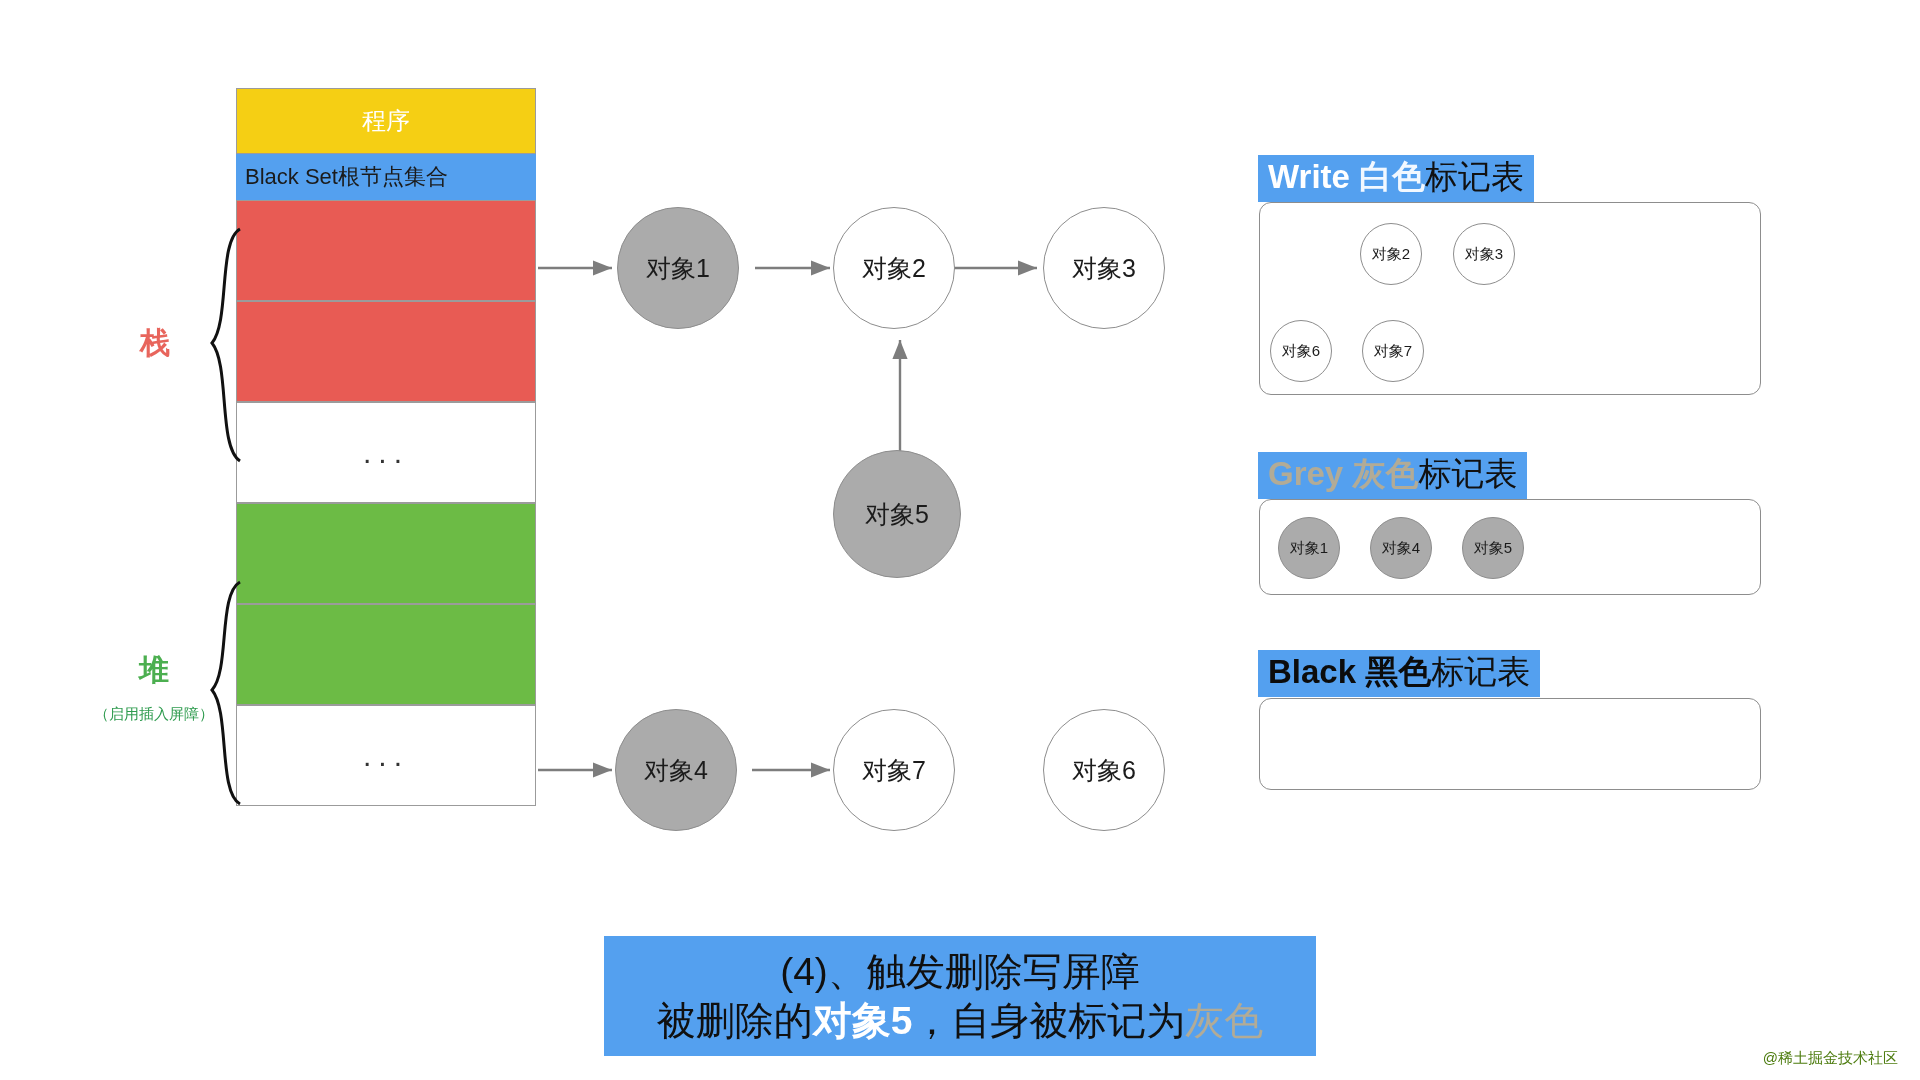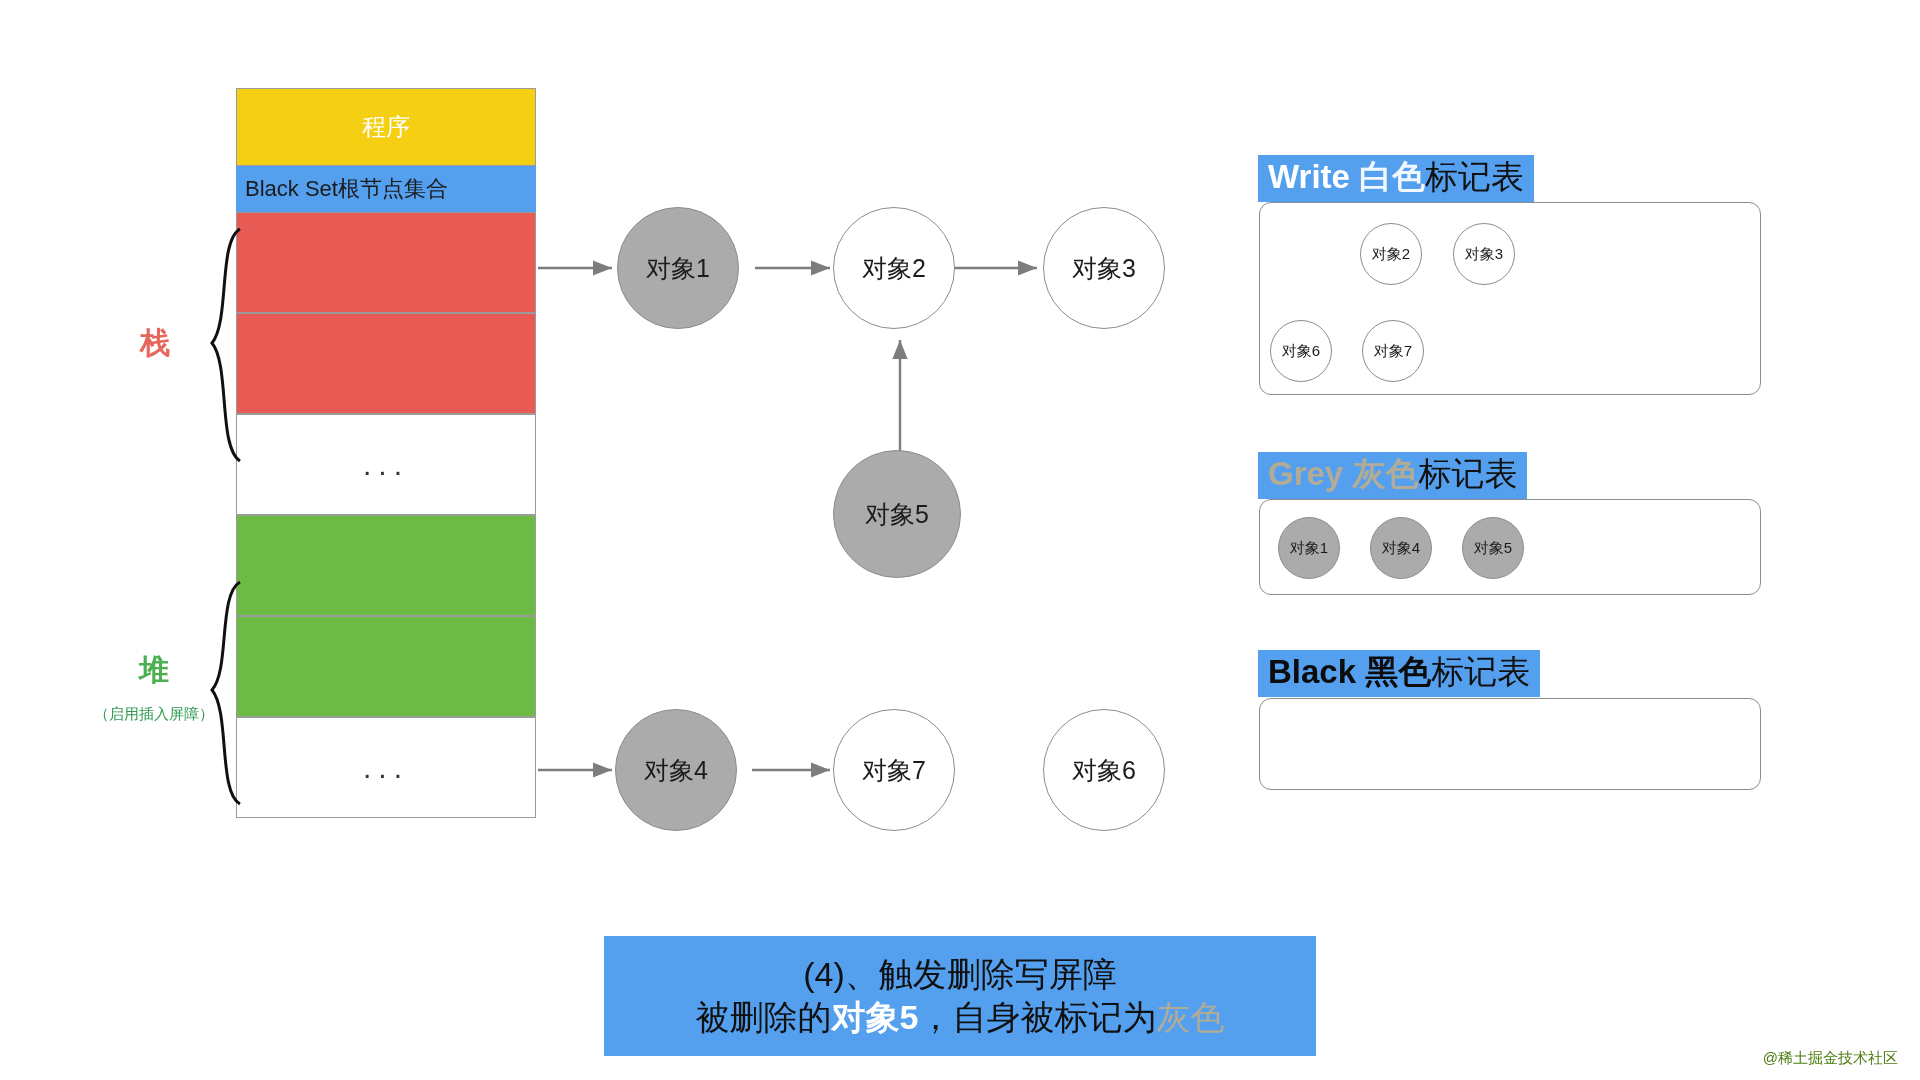--- a/index.html
+++ b/index.html
@@ -15,21 +15,21 @@
   
   #title{
     left:0;top:28px;width:1920px;text-align:center;
     font-size:25px;font-weight:bold;color:#111;letter-spacing:.5px;
   }
 
   
   #mem{left:236px;top:88px;width:300px;}
   .memrow{box-sizing:border-box;border:1.5px solid #9b9b9b;}
   #prog{
-    height:78px;background:#f5cf14;border:1.5px solid #9b9b9b;
+    height:66px;background:#f5cf14;border:1.5px solid #9b9b9b;
     display:flex;align-items:center;justify-content:center;
     color:#ffffff;font-size:24px;box-sizing:border-box;
   }
   #rootset{
     height:46px;background:#54a0ef;border:1.5px solid #54a0ef;
     display:flex;align-items:center;
     color:#1b1b1b;font-size:22px;padding-left:8px;box-sizing:border-box;
   }
   .slot-red{height:101px;background:#e85b54;}
   .slot-green{height:101px;background:#6cbb45;}
@@ -84,21 +84,21 @@
     justify-content:center;font-size:15px;color:#1b1b1b;
   }
   .chip.white{background:#ffffff;}
   .chip.grey{background:#ababab;}
 
   
   #caption{
     left:604px;top:936px;width:712px;height:120px;
     background:#54a0ef;box-sizing:border-box;
     display:flex;flex-direction:column;align-items:center;
-    justify-content:center;color:#101010;font-size:34px;line-height:1.26;
+    justify-content:center;color:#101010;font-size:39px;line-height:1.26;
   }
   #caption .l2{white-space:nowrap;}
   #caption b{color:#ffffff;}
   #caption .grey-word{color:#b2ab96;}
 
   #watermark{
     right:22px;bottom:12px;font-size:15px;color:#4d7c0f;
   }
   svg{overflow:visible;}
 </style>

